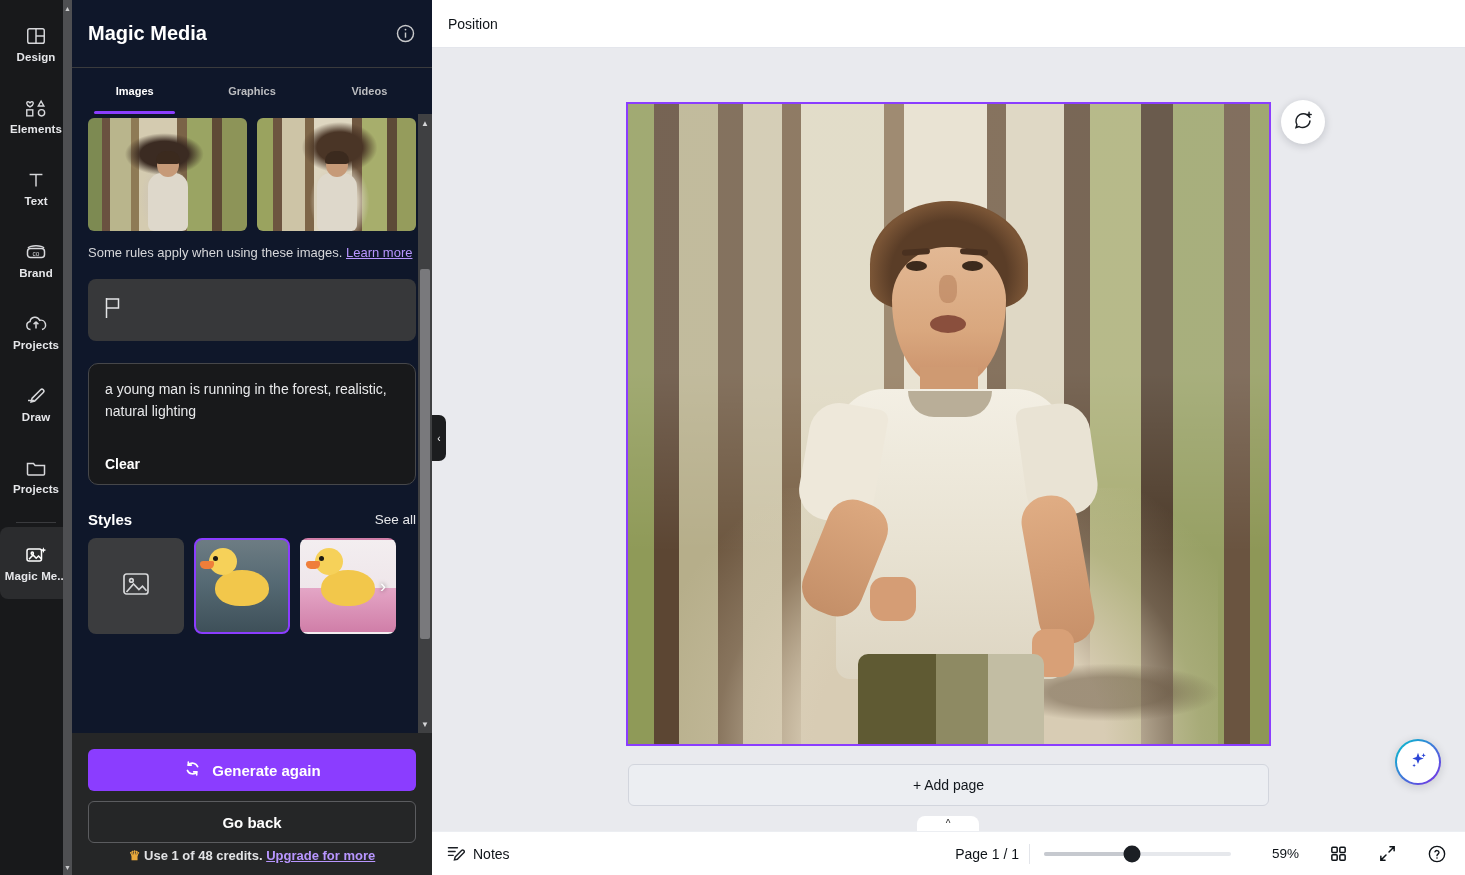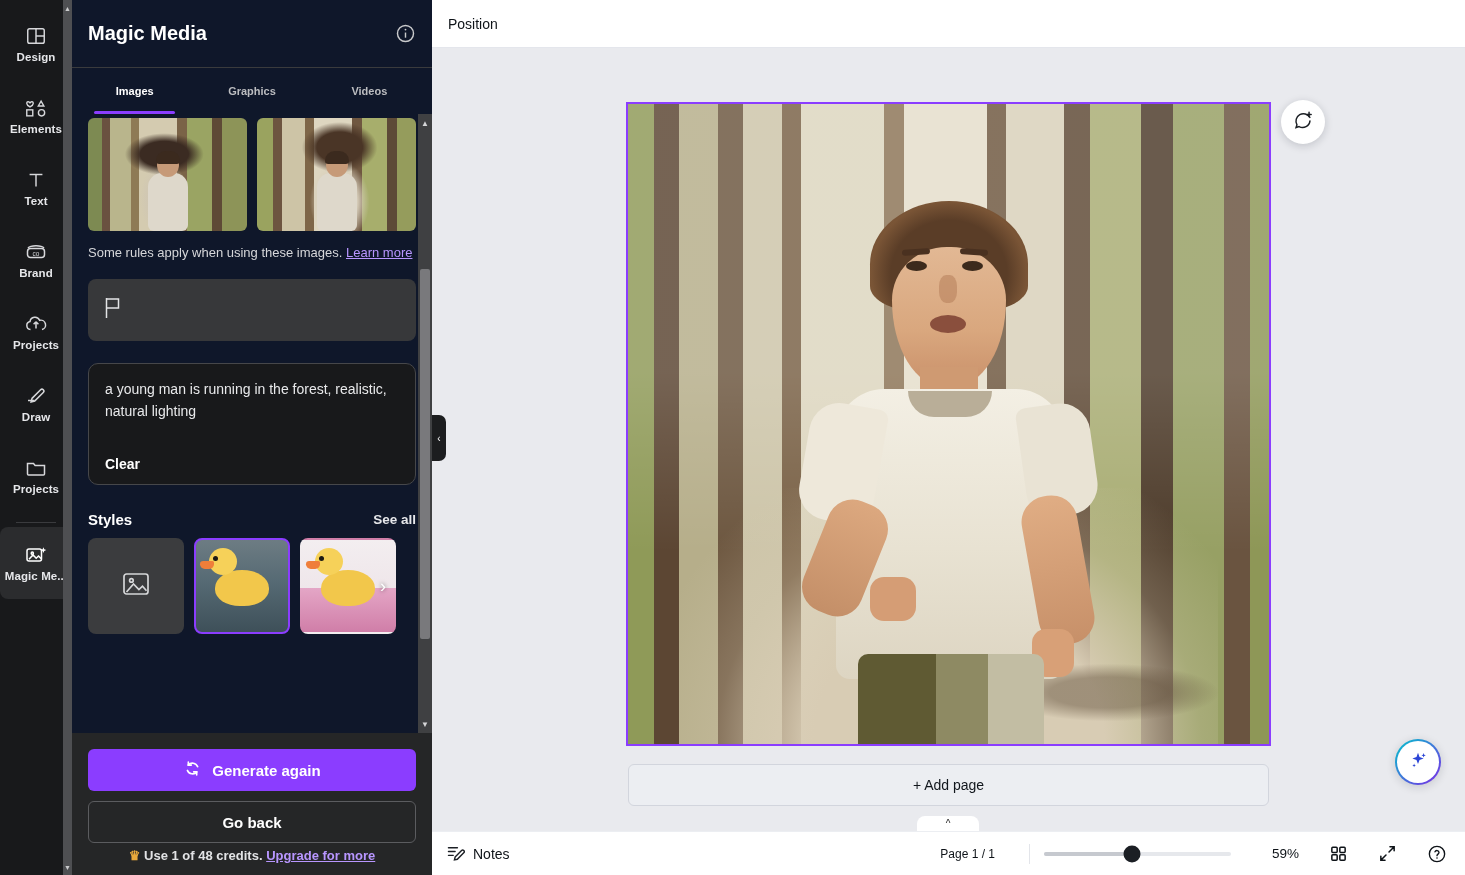--- a/index.html
+++ b/index.html
@@ -125,21 +125,21 @@
     cursor: text;
   }
   .prompt-text { color: #e8e9eb; font-size: 14px; line-height: 22px; }
   .prompt-clear { color: #fff; font-size: 14px; font-weight: 700; cursor: pointer; align-self:flex-start;}
 
   .styles-head {
     display: flex; align-items: center; justify-content: space-between;
     margin-top: 26px;
   }
   .styles-title { color: #fff; font-size: 15px; font-weight: 700; }
-  .styles-seeall { color: #e6e7ea; font-size: 13.5px; font-weight: 700; cursor: pointer; }
+  .styles-seeall { color: #e6e7ea; font-size: 13.5px; font-weight: 400; cursor: pointer; }
 
   .styles-row { display: flex; gap: 10px; margin-top: 10px; position: relative; overflow: hidden; }
   .style-card {
     width: 96px; height: 96px; border-radius: 8px; flex: 0 0 96px;
     cursor: pointer; overflow: hidden; position: relative;
     border: 2px solid transparent;
   }
   .style-none { background: #3b3c3e; display:flex; align-items:center; justify-content:center; color:#d5d6d8;}
   .style-card.selected { border-color: #8b3dff; }
   .duck-water {
@@ -299,21 +299,21 @@
     display:flex; align-items:center; justify-content:center; cursor:pointer;
     box-shadow: 0 2px 10px rgba(16,24,40,.16);
   }
 
   .bottombar {
     height: 44px; flex: 0 0 44px; background: #fff; border-top: 1px solid #eceef2;
     display: flex; align-items: center; padding: 0 18px 0 14px; gap: 10px;
   }
   .notes { display:flex; align-items:center; gap:8px; font-size: 14px; color: #0e1318; cursor:pointer;}
   .bb-spacer { flex: 1 1 auto; }
-  .page-count { font-size: 12px; color: #0e1318; margin-right: 24px; }
+  .page-count { font-size: 14px; color: #0e1318; margin-right: 0; }
   .zoom-slider { width: 202px; height: 20px; position: relative; display:flex; align-items:center; cursor:pointer;
                  border-left: 1px solid #e3e5ea; padding-left: 14px; }
   .zs-track { width: 100%; height: 4px; background: #e6e8ec; border-radius: 3px; position: relative;}
   .zs-fill { position:absolute; left:0; top:0; height:4px; width:47%; background:#c6c9cf; border-radius:3px;}
   .zs-thumb { position:absolute; left: 47%; top: 50%; transform: translate(-50%,-50%);
               width: 17px; height: 17px; border-radius: 50%; background: #1b1f24; }
   .zoom-pct { font-size: 13.5px; color: #0e1318; width: 44px; text-align: right; margin-left: 14px;}
   .bb-icon { margin-left: 20px; color: #0e1318; cursor: pointer; display:flex; }
 </style>
 </head>

